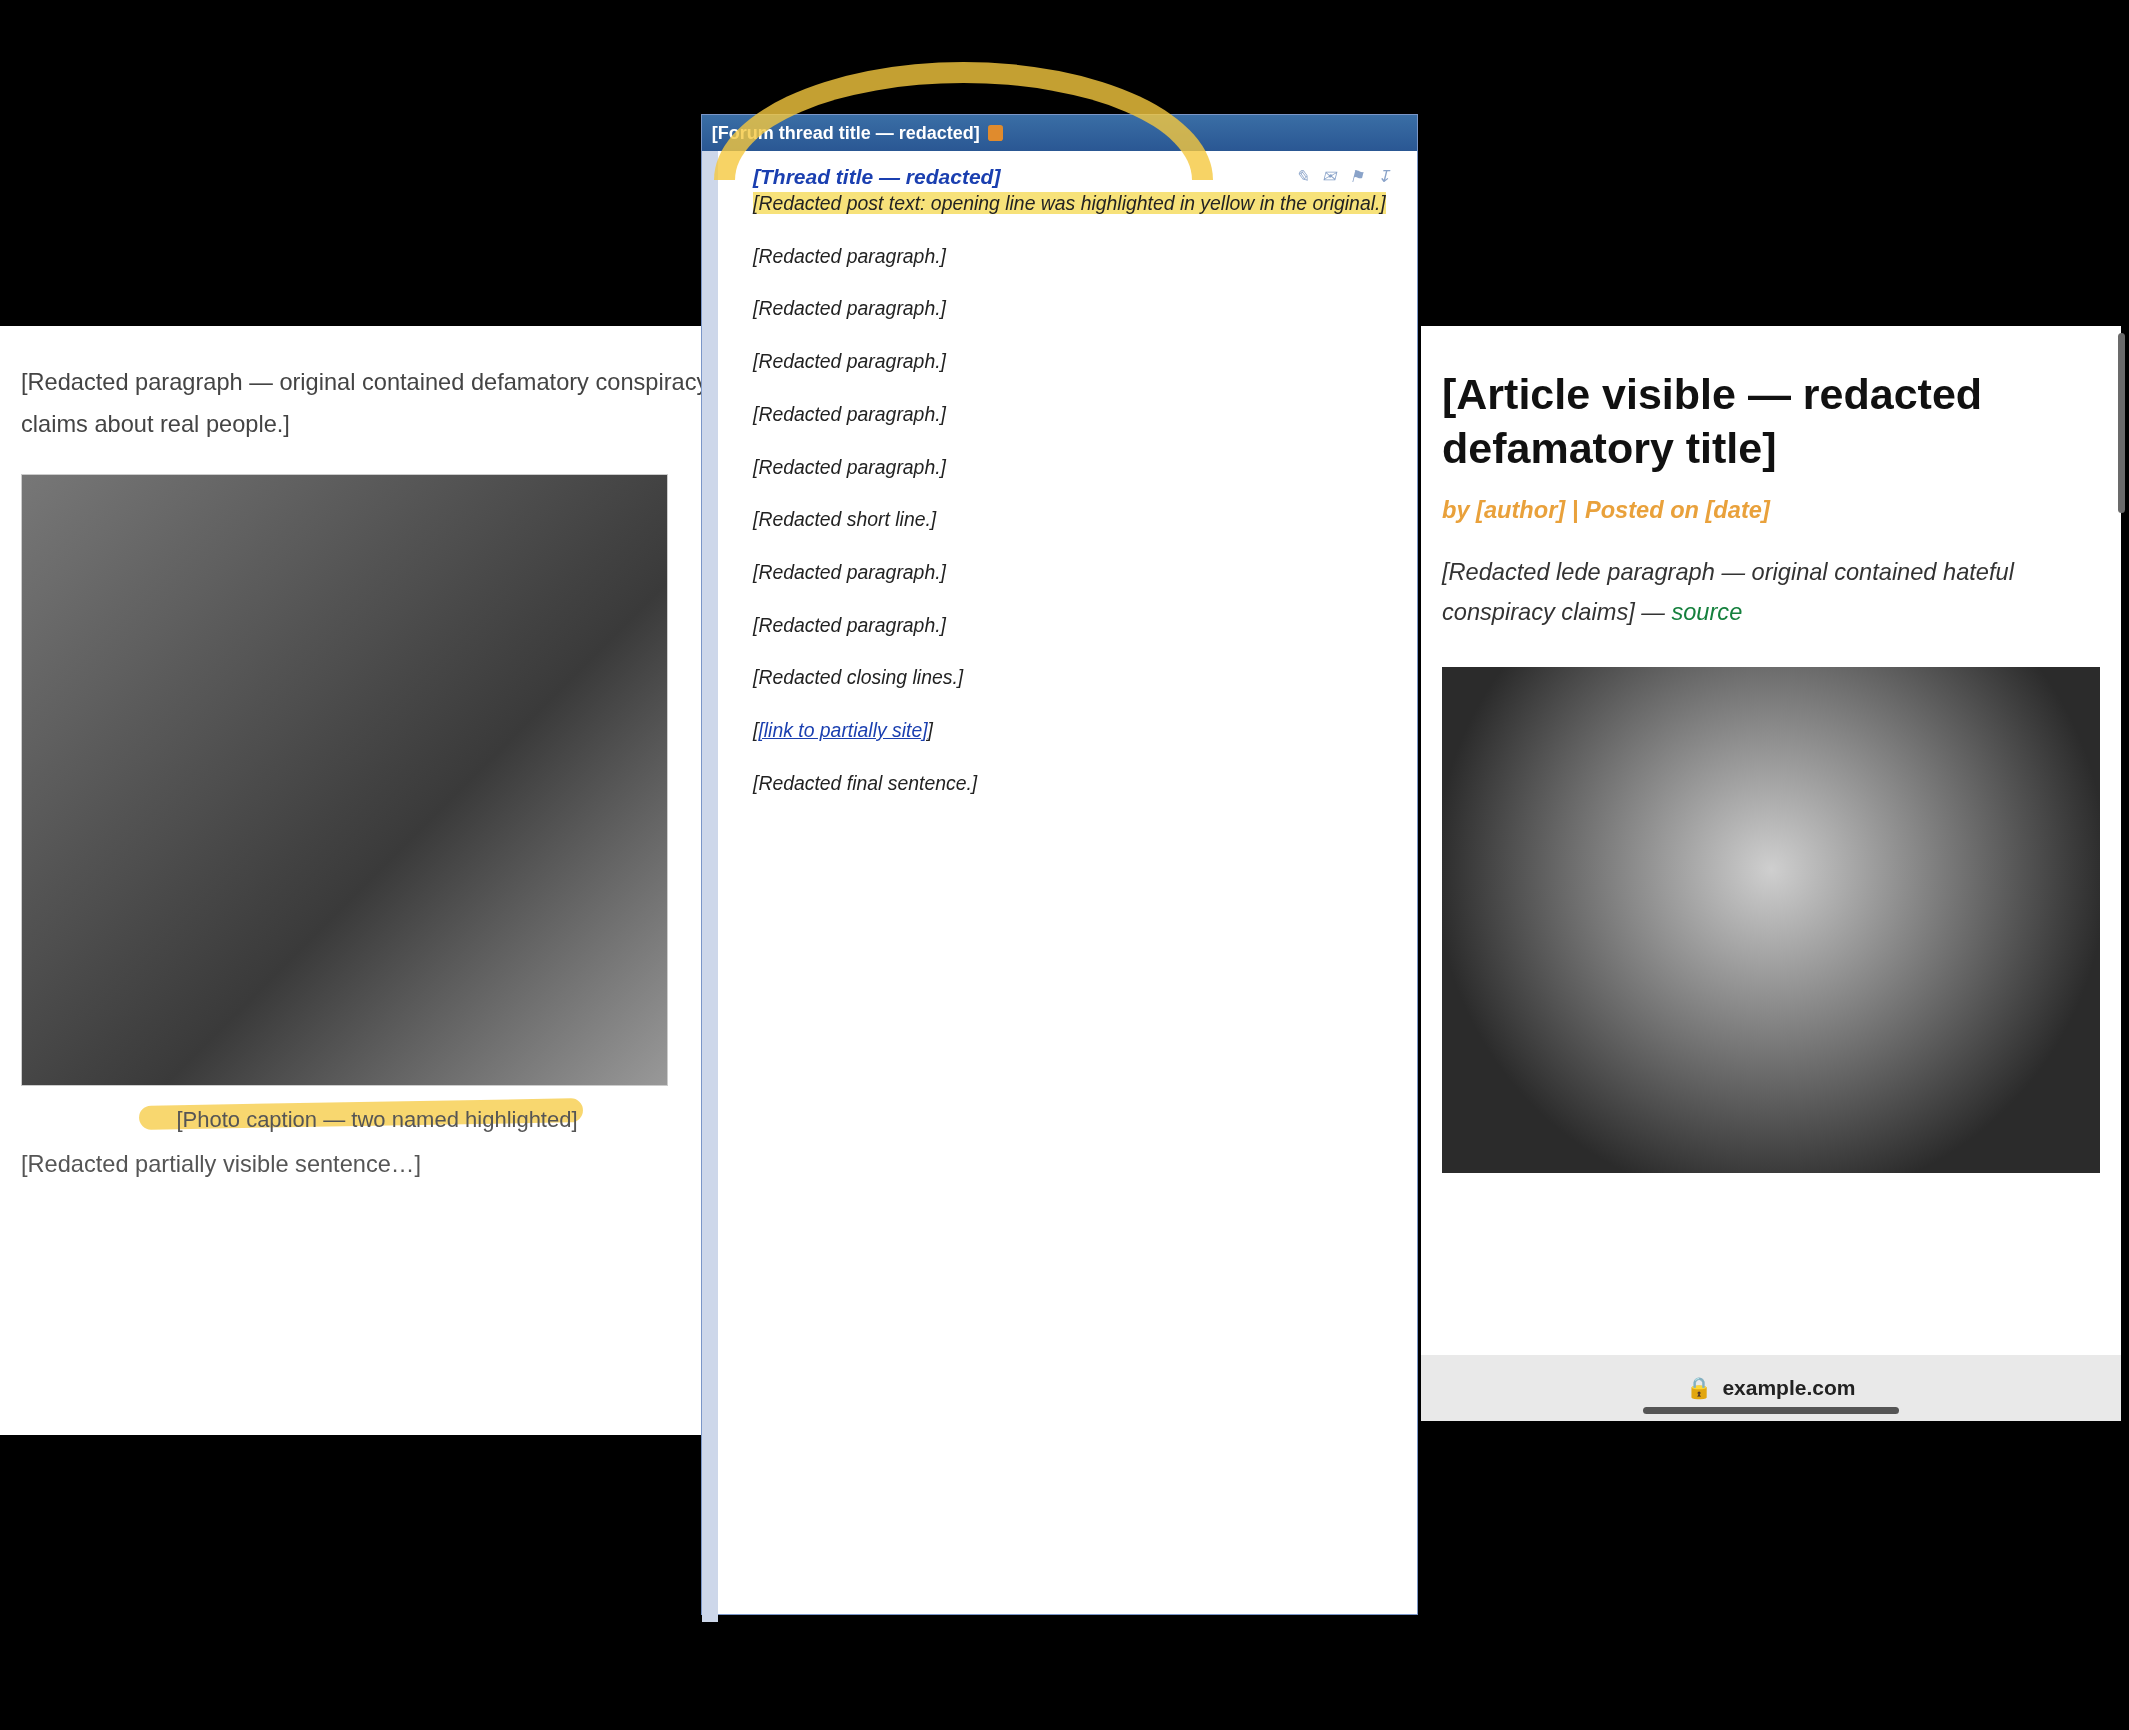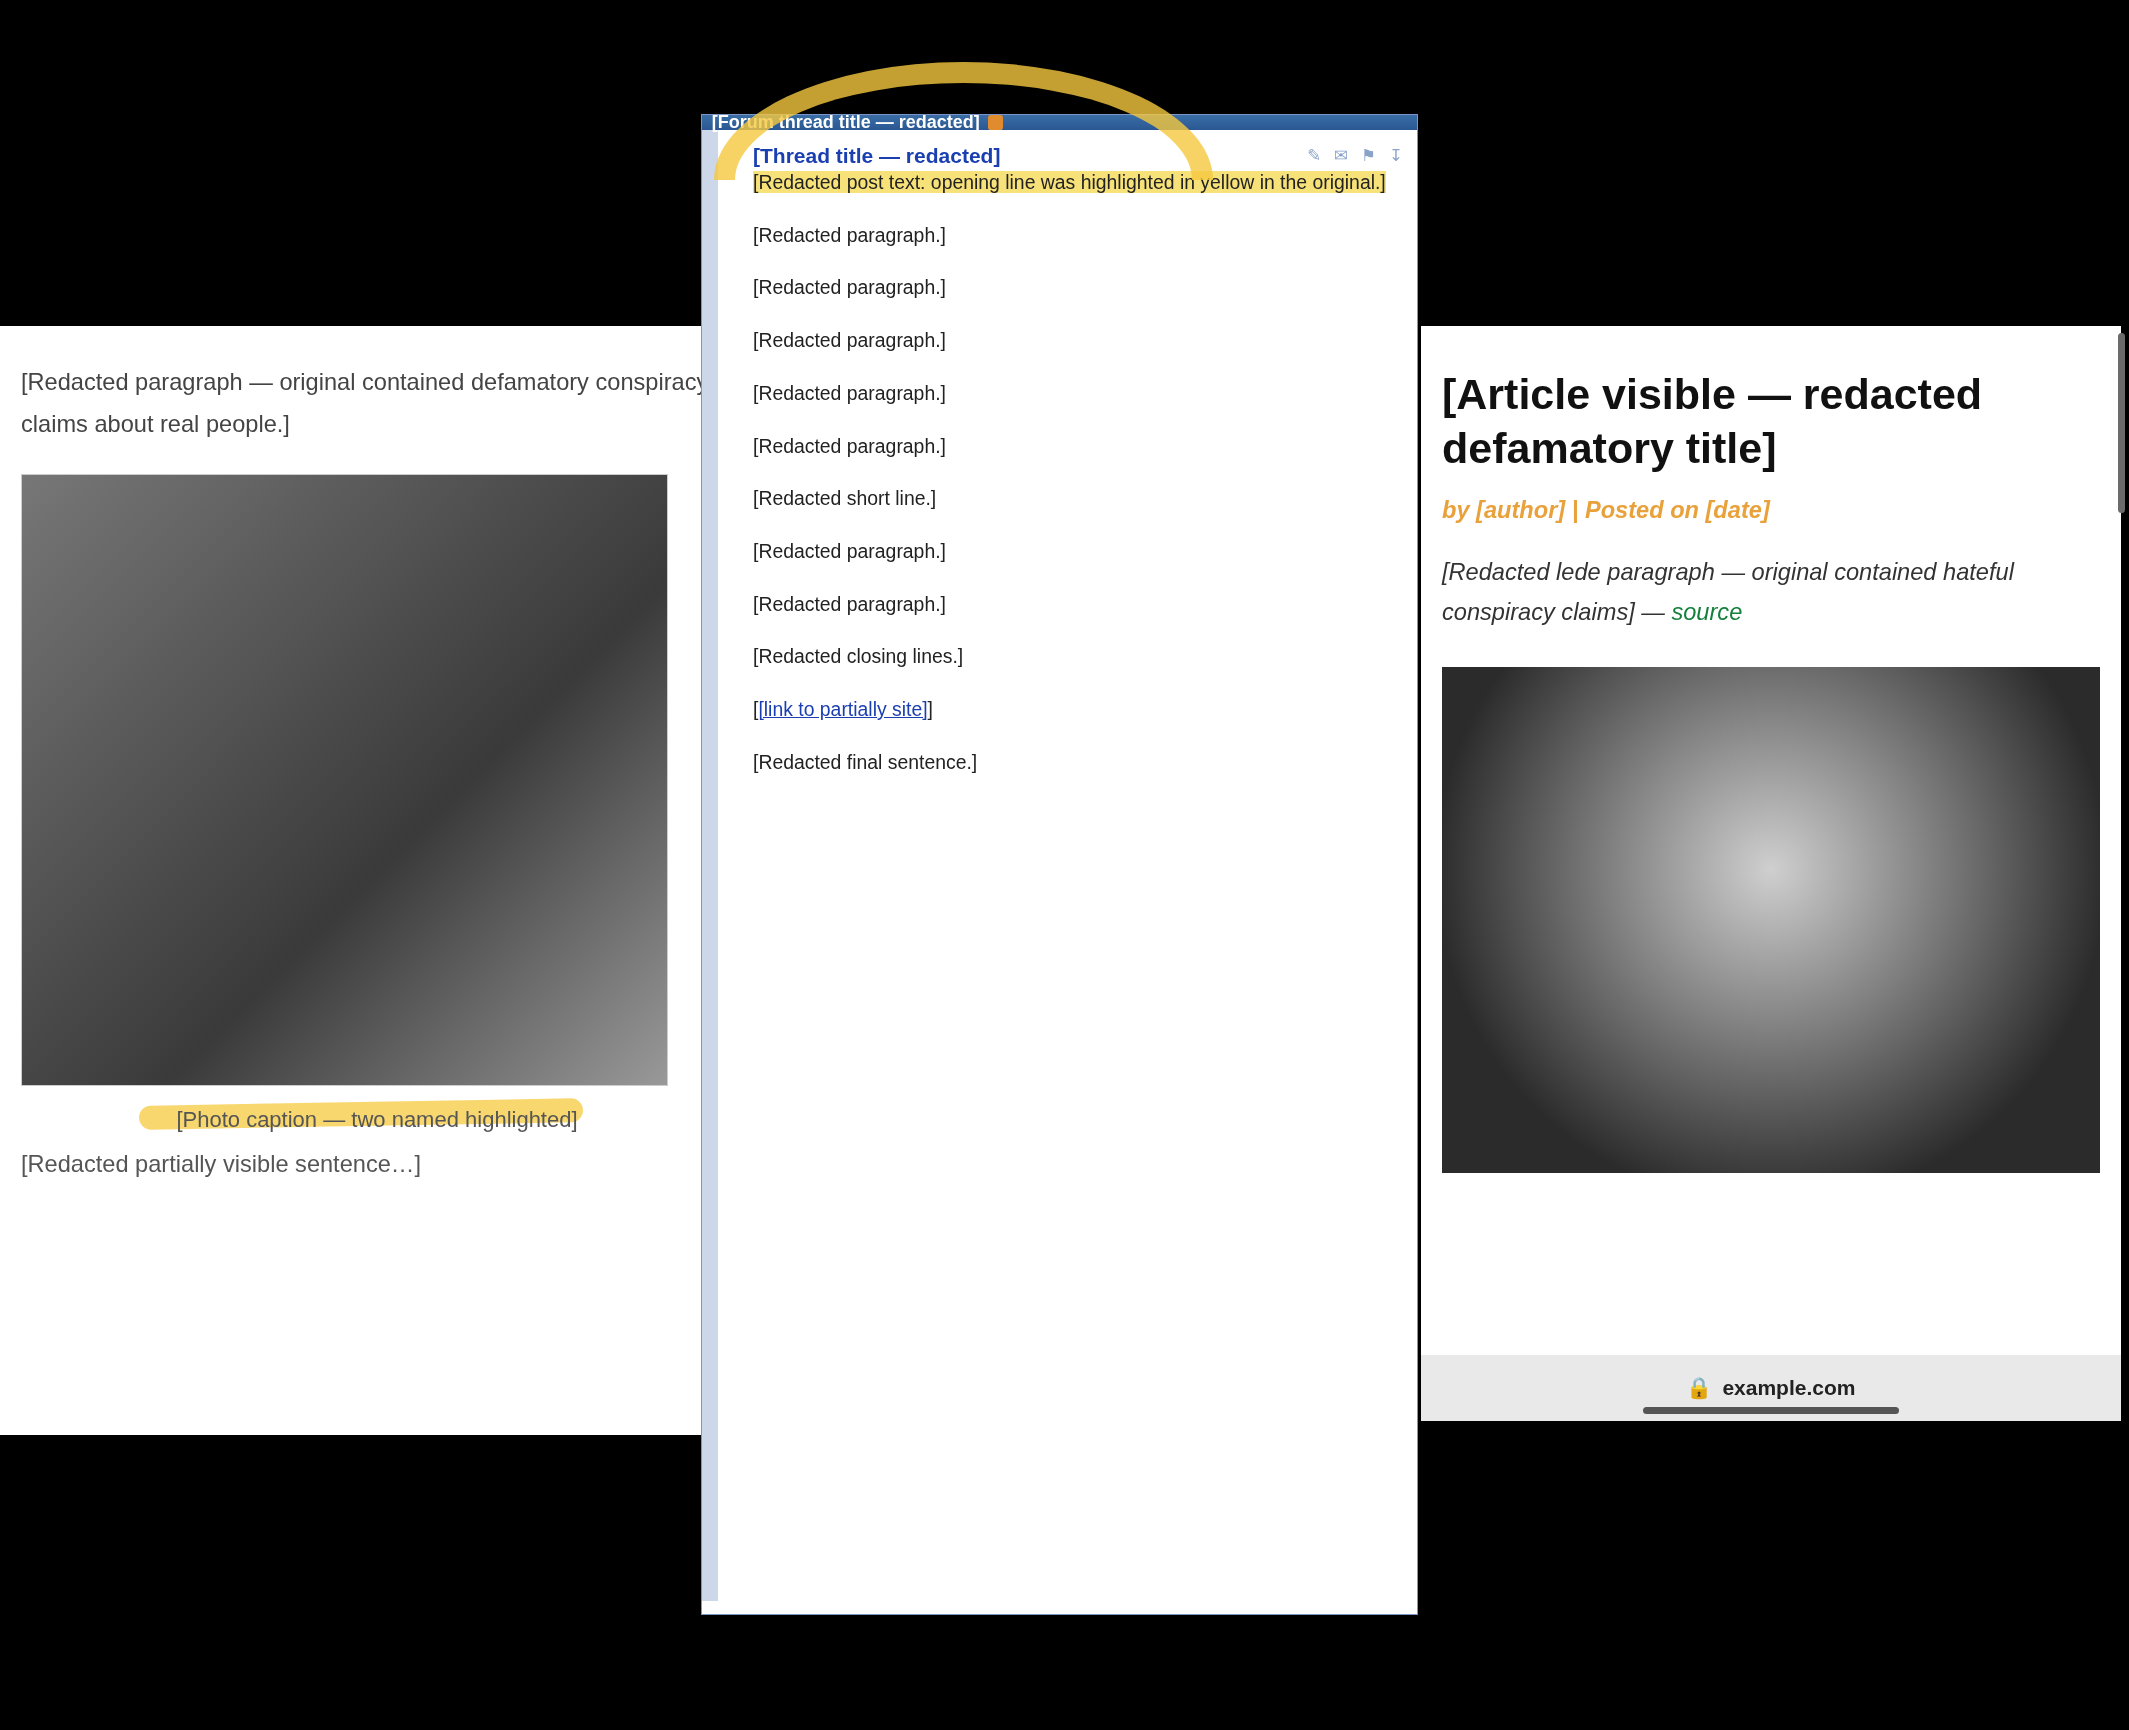--- a/index.html
+++ b/index.html
@@ -8,23 +8,23 @@
   
   .panel-left{position:absolute;left:0;top:326px;width:754px;height:1109px;background:#fff;padding:35px 21px;box-sizing:border-box;}
   .panel-left p{color:#444;font-size:23.6px;line-height:1.8;margin:0 0 28px;}
   .photo-bw{width:645px;height:610px;background:linear-gradient(135deg,#777,#3a3a3a 60%,#999);border:0.7px solid #ccc;}
   .caption{color:#555;font-size:22px;text-align:center;margin-top:21px;position:relative;z-index:2;}
   .hl-swoosh{position:absolute;left:118px;bottom:7px;width:444px;height:23.6px;background:#f5c93f;opacity:.75;border-radius:14px;transform:rotate(-1deg);z-index:1;}
   .cutoff{color:#555;font-size:23.6px;margin-top:18px;white-space:nowrap;overflow:hidden;}
 
   
   .panel-mid{position:absolute;left:701px;top:114px;width:717px;height:1501px;background:#fff;border:1.4px solid #7a96c8;box-sizing:border-box;}
-  .titlebar{height:15px;background:linear-gradient(#3a6ea5,#2a5793);color:#fff;font-weight:bold;font-size:18px;display:flex;align-items:center;padding:0 9.7px;gap:8.3px;}
+  .titlebar{height:36px;background:linear-gradient(#3a6ea5,#2a5793);color:#fff;font-weight:bold;font-size:18px;display:flex;align-items:center;padding:0 9.7px;gap:8.3px;}
   .rss-dot{width:15.2px;height:15.2px;background:#e08b2d;border-radius:2.8px;display:inline-block;}
-  .forum-body{padding:14px 10px 21px 35px;border-left:16.6px solid #cdd7ea;height:calc(100% - 28px);box-sizing:border-box;overflow:hidden;}
+  .forum-body{padding:14px 22px 21px 35px;border-left:16.6px solid #cdd7ea;height:calc(100% - 28px);box-sizing:border-box;overflow:hidden;font-style:italic;}
   .thread-head{display:flex;justify-content:space-between;align-items:center;}
   .thread-title{color:#1a3fb0;font-weight:bold;font-size:21px;}
   .tool-icons{color:#8aa3c9;font-size:16.6px;letter-spacing:4.2px;}
   .hl-line{background:#f7e27a;}
   .forum-body p{color:#222;font-size:19.4px;line-height:1.5;margin:0 0 23.6px;}
   .post-link{color:#1a3fb0;text-decoration:underline;}
   .big-swoosh{position:absolute;left:714px;top:62px;width:457px;height:97px;border:21px solid rgba(245,201,63,.8);border-bottom:none;border-radius:50%/100% 100% 0 0;pointer-events:none;}
 
   
   .panel-right{position:absolute;left:1421px;top:326px;width:700px;height:1095px;background:#fff;padding:42px 21px 0;box-sizing:border-box;}

